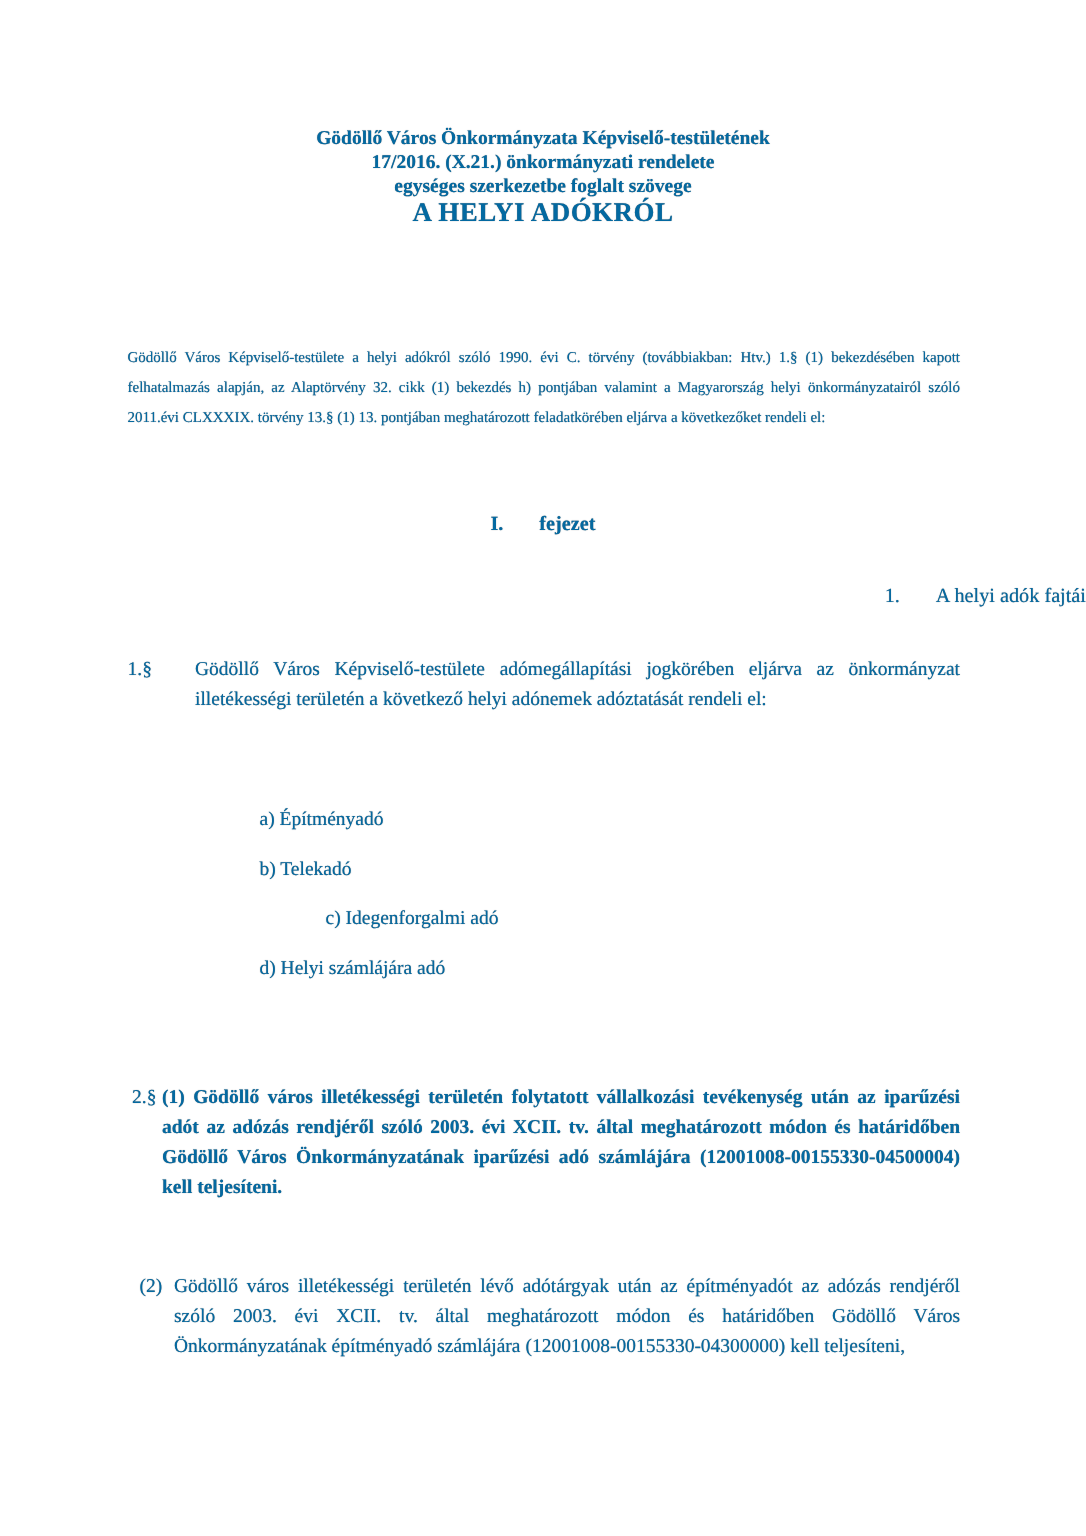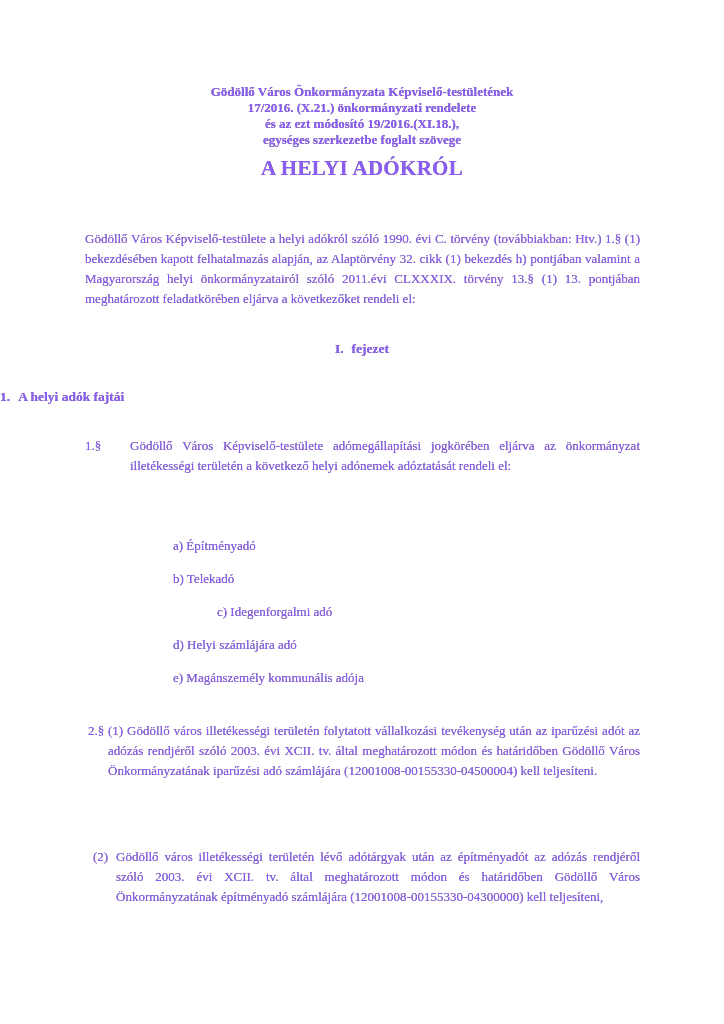--- a/index.html
+++ b/index.html
@@ -6,63 +6,63 @@
     margin: 0;
     padding: 0;
     background: #ffffff;
   }
   .page {
     position: relative;
     width: 724px;
     height: 1024px;
     background: #ffffff;
     font-family: "Liberation Serif", serif;
-    color: #8b5cf6;
+    color: #0369a1;
     text-shadow: 0 0 0.6px rgba(0,0,0,0.55); 
     overflow: hidden;
   }
   .abs { position: absolute; }
 
   
   .title-block {
     top: 84px; left: 0; right: 0;
     text-align: center;
     font-weight: bold;
     font-size: 13px;
     line-height: 16px;
   }
   .title-main {
-    font-size: 21px;
+    font-size: 18px;
     letter-spacing: 0.3px;
-    margin-top: 12px;
+    margin-top: 1px;
   }
 
   
   .intro-para {
     top: 229px; left: 85px; width: 555px;
-    font-size: 13px;
+    font-size: 10px;
     line-height: 20px;
     text-align: justify;
   }
 
   
   .chapter-heading {
     top: 341px; left: 0; right: 0;
     text-align: center;
     font-weight: bold;
     font-size: 13.5px;
     line-height: 16px;
   }
   .section1-heading {
     top: 389px; left: 0; right: 0;
-    text-align: left;
-    font-weight: bold;
+    text-align: right;
+    font-weight: normal;
     font-size: 13.5px;
   }
-  .num-gap { margin-left: 8px; }
+  .num-gap { margin-left: 24px; }
 
   
   .s1-block {
     top: 436px; left: 85px; width: 555px;
     display: flex;
     font-size: 13px;
     line-height: 20px;
   }
   .s1-marker { width: 45px; flex: 0 0 45px; }
   .s1-text { flex: 1; text-align: justify; }
@@ -81,40 +81,39 @@
   .tax-e { top: 670px; }
 
   
   .s2p1-block {
     top: 721px; left: 88px; width: 552px;
     display: flex;
     font-size: 13px;
     line-height: 20px;
   }
   .s2p1-marker { width: 20px; flex: 0 0 20px; }
-  .s2p1-text { flex: 1; text-align: justify; }
+  .s2p1-text { flex: 1; text-align: justify; font-weight: bold; }
 
   .s2p2-block {
     top: 847px; left: 93px; width: 547px;
     display: flex;
     font-size: 13px;
     line-height: 20px;
   }
   .s2p2-marker { width: 23px; flex: 0 0 23px; }
   .s2p2-text { flex: 1; text-align: justify; }
 </style>
 </head>
 <body>
 
 <div class="page">
 
   <div class="abs title-block">
     <div>Gödöllő Város Önkormányzata Képviselő-testületének</div>
     <div>17/2016. (X.21.) önkormányzati rendelete</div>
-    <div>és az ezt módosító 19/2016.(XI.18.),</div>
     <div>egységes szerkezetbe foglalt szövege</div>
     <div class="title-main">A HELYI ADÓKRÓL</div>
   </div>
 
   <div class="abs intro-para">Gödöllő Város Képviselő-testülete a helyi adókról szóló 1990. évi C. törvény (továbbiakban: Htv.) 1.§ (1) bekezdésében kapott felhatalmazás alapján, az Alaptörvény 32. cikk (1) bekezdés h) pontjában valamint a Magyarország helyi önkormányzatairól szóló 2011.évi CLXXXIX. törvény 13.§ (1) 13. pontjában meghatározott feladatkörében eljárva a következőket rendeli el:</div>
 
   <div class="abs chapter-heading">
     <div>
       <span>I.</span><span class="num-gap">fejezet</span>
     </div>
@@ -126,21 +125,20 @@
 
   <div class="abs s1-block">
     <span class="s1-marker">1.§</span>
     <span class="s1-text">Gödöllő Város Képviselő-testülete adómegállapítási jogkörében eljárva az önkormányzat illetékességi területén a következő helyi adónemek adóztatását rendeli el:</span>
   </div>
 
   <div class="abs tax-item tax-a">a) Építményadó</div>
   <div class="abs tax-item tax-b">b) Telekadó</div>
   <div class="abs tax-item tax-c">c) Idegenforgalmi adó</div>
   <div class="abs tax-item tax-d">d) Helyi számlájára adó</div>
-  <div class="abs tax-item tax-e">e) Magánszemély kommunális adója</div>
 
   <div class="abs s2p1-block">
     <span class="s2p1-marker">2.§</span>
     <span class="s2p1-text">(1) Gödöllő város illetékességi területén folytatott vállalkozási tevékenység után az iparűzési adót az adózás rendjéről szóló 2003. évi XCII. tv. által meghatározott módon és határidőben Gödöllő Város Önkormányzatának iparűzési adó számlájára (12001008-00155330-04500004) kell teljesíteni.</span>
   </div>
 
   <div class="abs s2p2-block">
     <span class="s2p2-marker">(2)</span>
     <span class="s2p2-text">Gödöllő város illetékességi területén lévő adótárgyak után az építményadót az adózás rendjéről szóló 2003. évi XCII. tv. által meghatározott módon és határidőben Gödöllő Város Önkormányzatának építményadó számlájára (12001008-00155330-04300000) kell teljesíteni,</span>
   </div>

